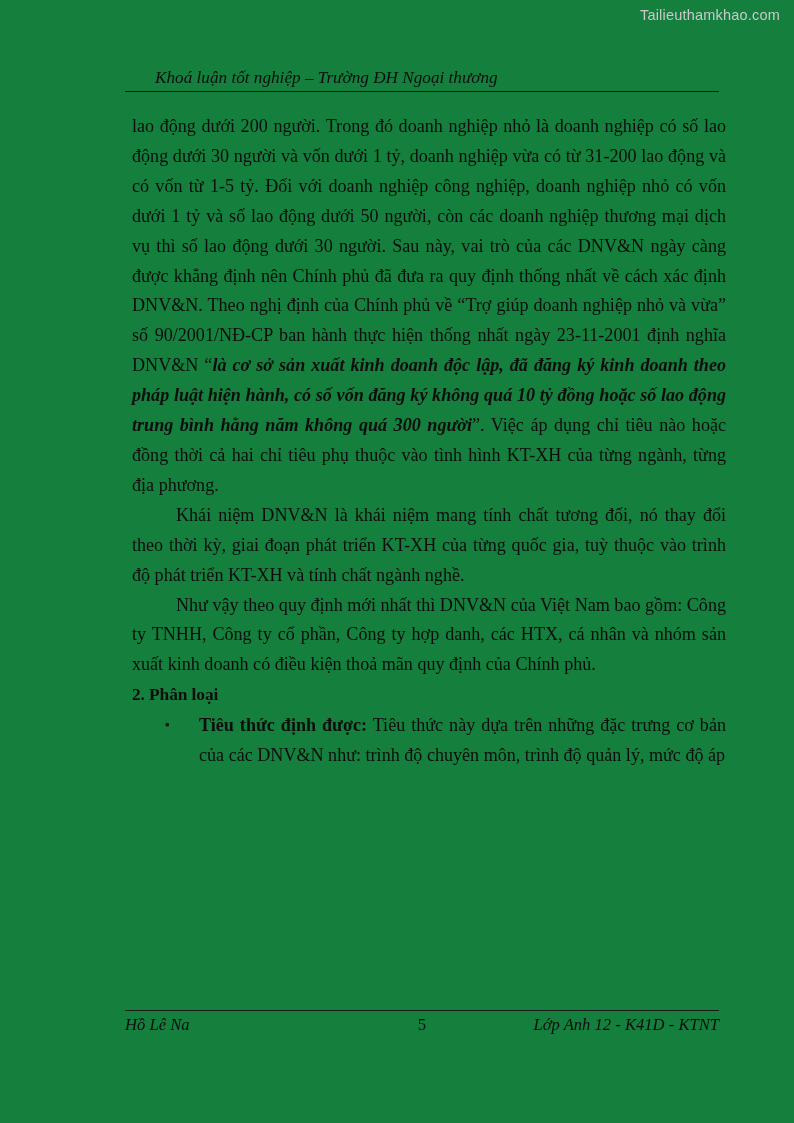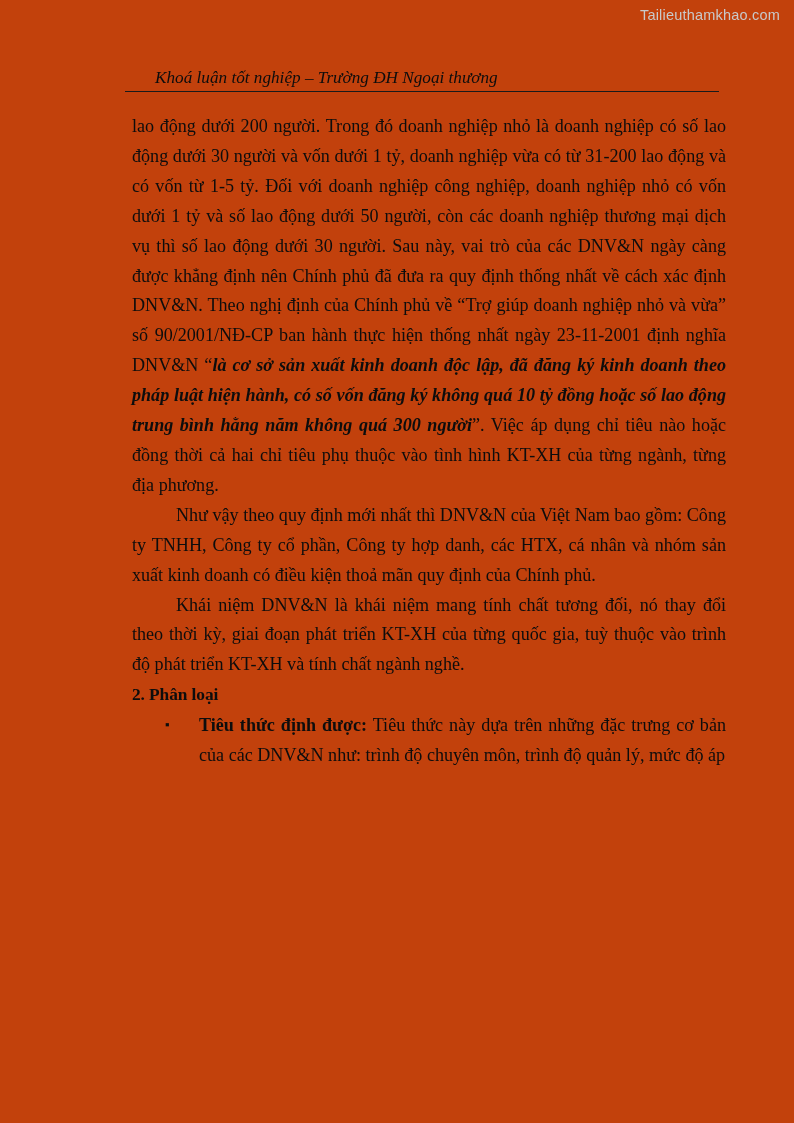--- a/index.html
+++ b/index.html
@@ -6,21 +6,21 @@
   html, body {
     margin: 0;
     padding: 0;
     background: #ffffff;
   }
 
   .page {
     position: relative;
     width: 794px;
     height: 1123px;
-    background: #c2410c;
+    background: #15803d;
     overflow: hidden;
     font-family: "Liberation Serif", "DejaVu Serif", serif;
     color: #0d0d0d;
     -webkit-font-smoothing: antialiased;
   }
 
   
   .watermark {
     position: absolute;
     top: 7px;
@@ -170,28 +170,36 @@
 
     <div class="header">
       <div class="header-text">Khoá luận tốt nghiệp – Trường ĐH Ngoại thương</div>
       <div class="header-rule"></div>
     </div>
 
     <div class="body">
 
       <p class="para noindent"><span>lao động dưới 200 người. Trong đó doanh nghiệp nhỏ là doanh nghiệp có số lao động dưới 30 người và vốn dưới 1 tỷ, doanh nghiệp vừa có từ 31-200 lao động và có vốn từ 1-5 tỷ. Đối với doanh nghiệp công nghiệp, doanh nghiệp nhỏ có vốn dưới 1 tỷ và số lao động dưới 50 người, còn các doanh nghiệp thương mại dịch vụ thì số lao động dưới 30 người. Sau này, vai trò của các DNV&amp;N ngày càng được khẳng định nên Chính phủ đã đưa ra quy định thống nhất về cách xác định DNV&amp;N. Theo nghị định của Chính phủ về “Trợ giúp doanh nghiệp nhỏ và vừa” số 90/2001/NĐ-CP ban hành thực hiện thống nhất ngày 23-11-2001 định nghĩa DNV&amp;N “</span><span class="b-i">là cơ sở sản xuất kinh doanh độc lập, đã đăng ký kinh doanh theo pháp luật hiện hành, có số vốn đăng ký không quá 10 tỷ đồng hoặc số lao động trung bình hằng năm không quá 300 người</span><span>”. Việc áp dụng chỉ tiêu nào hoặc đồng thời cả hai chỉ tiêu phụ thuộc vào tình hình KT-XH của từng ngành, từng địa phương.</span></p>
 
+      <p class="para"><span>Khái niệm DNV&amp;N là khái niệm mang tính chất tương đối, nó thay đổi theo thời kỳ, giai đoạn phát triển KT-XH của từng quốc gia, tuỳ thuộc vào trình độ phát triển KT-XH và tính chất ngành nghề.</span></p>
+
       <p class="para"><span>Như vậy theo quy định mới nhất thì DNV&amp;N của Việt Nam bao gồm: Công ty TNHH, Công ty cổ phần, Công ty hợp danh, các HTX, cá nhân và nhóm sản xuất kinh doanh có điều kiện thoả mãn quy định của Chính phủ.</span></p>
-
-      <p class="para"><span>Khái niệm DNV&amp;N là khái niệm mang tính chất tương đối, nó thay đổi theo thời kỳ, giai đoạn phát triển KT-XH của từng quốc gia, tuỳ thuộc vào trình độ phát triển KT-XH và tính chất ngành nghề.</span></p>
 
       <h2 class="section-heading">2. Phân loại</h2>
 
 
       <ul class="bullets">
         <li><span class="bullet-glyph">▪</span><span class="lead">Tiêu thức định được:</span><span> Tiêu thức này dựa trên những đặc trưng cơ bản của các DNV&amp;N như: trình độ chuyên môn, trình độ quản lý, mức độ áp</span></li>
       </ul>
 
     </div>
 
+    <div class="footer">
+      <div class="footer-rule"></div>
+      <div class="footer-row">
+        <span class="footer-left">Hồ Lê Na</span>
+        <span class="footer-center">5</span>
+        <span class="footer-right">Lớp Anh 12 - K41D - KTNT</span>
+      </div>
+    </div>
 
   </div>
 </div>
 
 </body></html>

